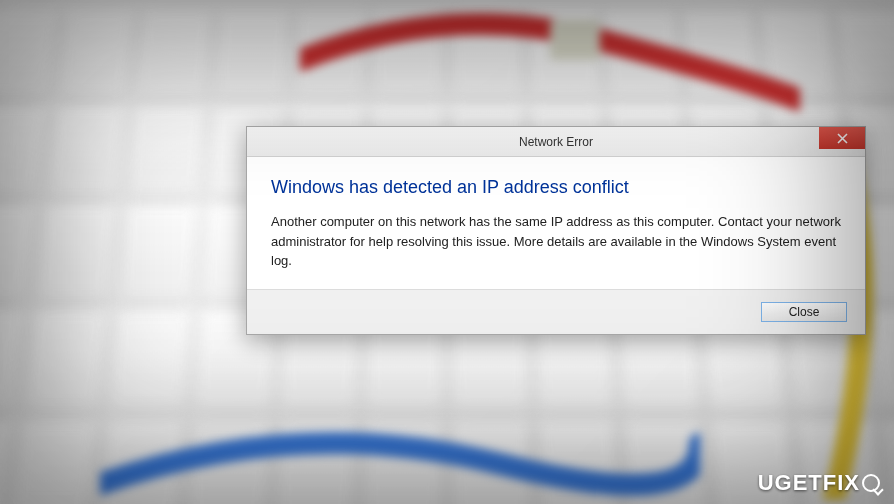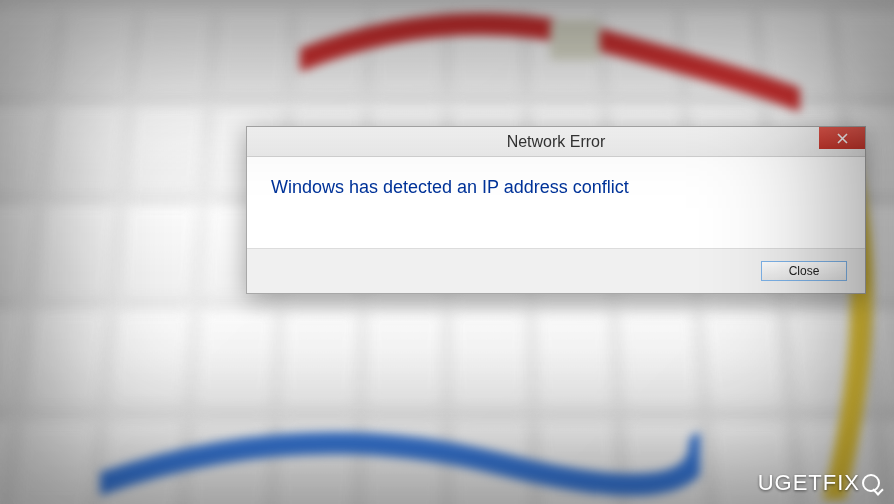--- a/index.html
+++ b/index.html
@@ -70,21 +70,21 @@
     .titlebar {
       height: 30px;
       background: linear-gradient(180deg, #f8f8f8 0%, #eaeaea 100%);
       border-bottom: 1px solid #d0d0d0;
       display: flex;
       align-items: center;
       justify-content: center;
       position: relative;
     }
     .titlebar-text {
-      font-size: 16px;
+      font-size: 12px;
       color: #333;
     }
     .close-btn {
       position: absolute;
       right: 0;
       top: 0;
       width: 46px;
       height: 22px;
       background: linear-gradient(180deg, #e85a4f 0%, #c8372d 100%);
       display: flex;
@@ -94,21 +94,21 @@
     }
     .close-btn svg { width: 11px; height: 11px; }
     .dialog-body {
       padding: 20px 24px 18px 24px;
       background: #fff;
     }
     .main-heading {
       color: #003399;
       font-size: 18px;
       font-weight: 400;
-      margin-bottom: 32px;
+      margin-bottom: 14px;
     }
     .body-text {
       font-size: 13px;
       color: #222;
       line-height: 1.5;
     }
     .dialog-footer {
       background: #f0f0f0;
       border-top: 1px solid #dcdcdc;
       padding: 12px 18px;
@@ -125,21 +125,21 @@
       cursor: pointer;
       outline: 1px solid #7eb4ea;
       outline-offset: -1px;
     }
     .watermark {
       position: absolute;
       bottom: 8px;
       right: 14px;
       color: #fff;
       font-size: 22px;
-      font-weight: 400;
+      font-weight: 700;
       letter-spacing: 1px;
       text-shadow: 0 1px 3px rgba(0,0,0,0.6);
     }
     .watermark .ring {
       display: inline-block;
       width: 18px;
       height: 18px;
       border: 2px solid #fff;
       border-radius: 50%;
       vertical-align: -2px;
@@ -244,20 +244,21 @@
   <div class="titlebar">
     <span class="titlebar-text">Network Error</span>
     <div class="close-btn">
       <svg viewBox="0 0 11 11">
         <path d="M1 1 L10 10 M10 1 L1 10" stroke="#fff" stroke-width="1.6"></path>
       </svg>
     </div>
   </div>
   <div class="dialog-body">
     <div class="main-heading">Windows has detected an IP address conflict</div>
+    <div class="body-text">Another computer on this network has the same IP address as this computer. Contact your network administrator for help resolving this issue. More details are available in the Windows System event log.</div>
   </div>
   <div class="dialog-footer">
     <button class="close-action">Close</button>
   </div>
 </div>
 
 <div class="vignette"></div>
 
 <div class="watermark">
   <span>UGETFIX</span><span class="ring"></span>

